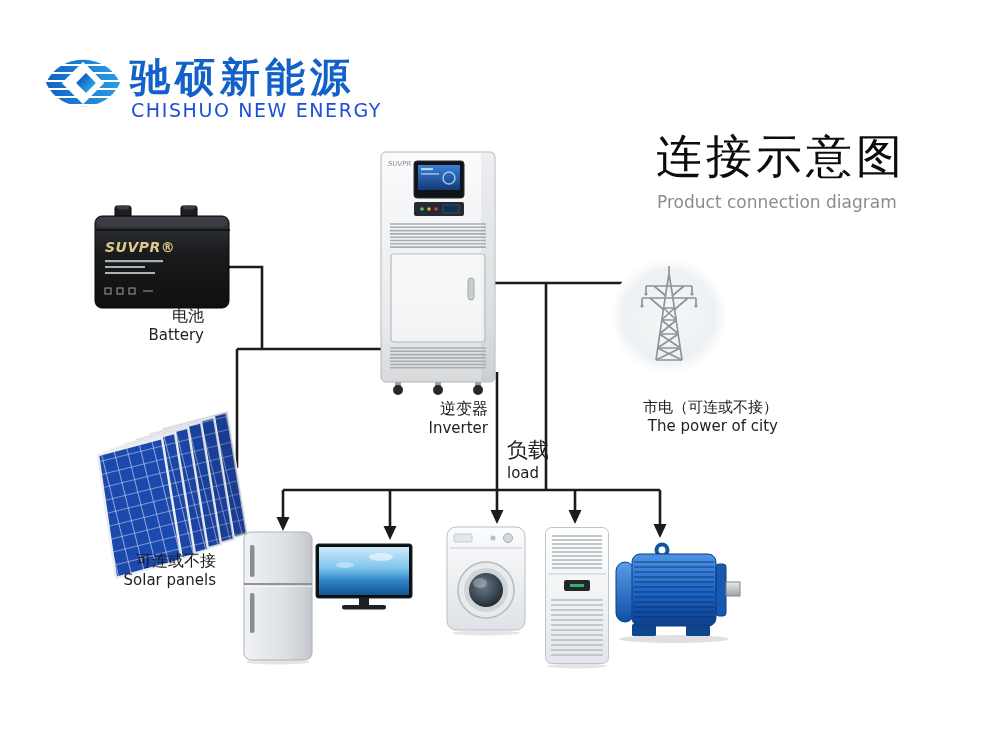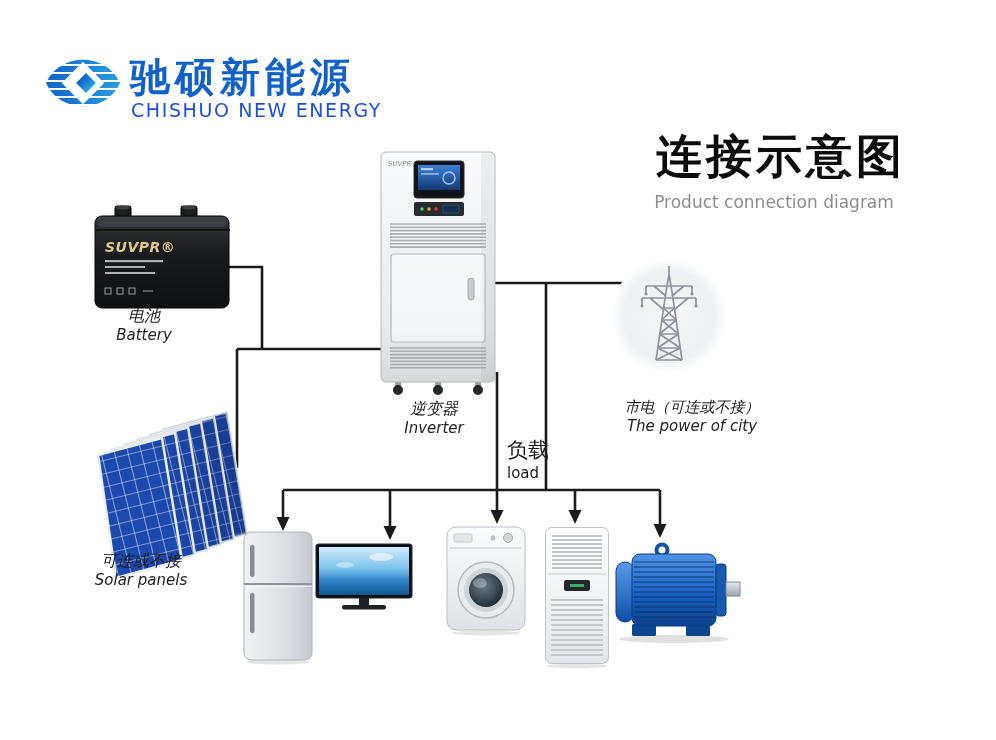--- a/index.html
+++ b/index.html
@@ -1,28 +1,28 @@
 <!DOCTYPE html>
 <html><head>
 <meta charset="utf-8">
 <style>
   html,body{margin:0;padding:0;background:#fff;}
   .canvas{position:relative;width:996px;height:740px;background:#ffffff;overflow:hidden;
           font-family:"DejaVu Sans","Liberation Sans",sans-serif;color:#1b1b1b;}
   .abs{position:absolute;}
   .lines-svg{position:absolute;left:0;top:0;z-index:1;}
   .node{position:absolute;z-index:2;}
-  .label{position:absolute;z-index:3;text-align:center;line-height:1.24;font-style:italic;}
+  .label{position:absolute;z-index:3;text-align:right;line-height:1.24;}
   .label .cn{font-size:16px;color:#1b1b1b;}
   .label .en{font-size:15px;color:#222;}
   .logo-cn{position:absolute;left:130px;top:50px;font-size:40px;font-weight:700;color:#1161c9;letter-spacing:5px;z-index:3;}
   .logo-en{position:absolute;left:131px;top:99px;font-size:19px;font-weight:500;color:#1d4ed8;letter-spacing:1.6px;z-index:3;}
-  .title-cn{position:absolute;left:648px;top:126px;width:266px;text-align:center;font-size:46px;font-weight:700;
+  .title-cn{position:absolute;left:648px;top:126px;width:266px;text-align:center;font-size:46px;font-weight:400;
             color:#0c0c0c;letter-spacing:4px;z-index:3;}
-  .title-en{position:absolute;left:641px;top:192px;width:266px;text-align:center;font-size:17px;color:#8c8c8c;z-index:3;}
+  .title-en{position:absolute;left:657px;top:192px;width:266px;font-size:17px;color:#8c8c8c;z-index:3;}
   .load-label{position:absolute;left:507px;top:437px;z-index:3;text-align:left;line-height:1.3;}
   .load-label .cn{font-size:21px;}
   .load-label .en{font-size:15px;}
   .city-label .cn{font-size:15px;font-weight:500;}
 </style>
 </head>
 <body>
 
 <div class="canvas">
 

